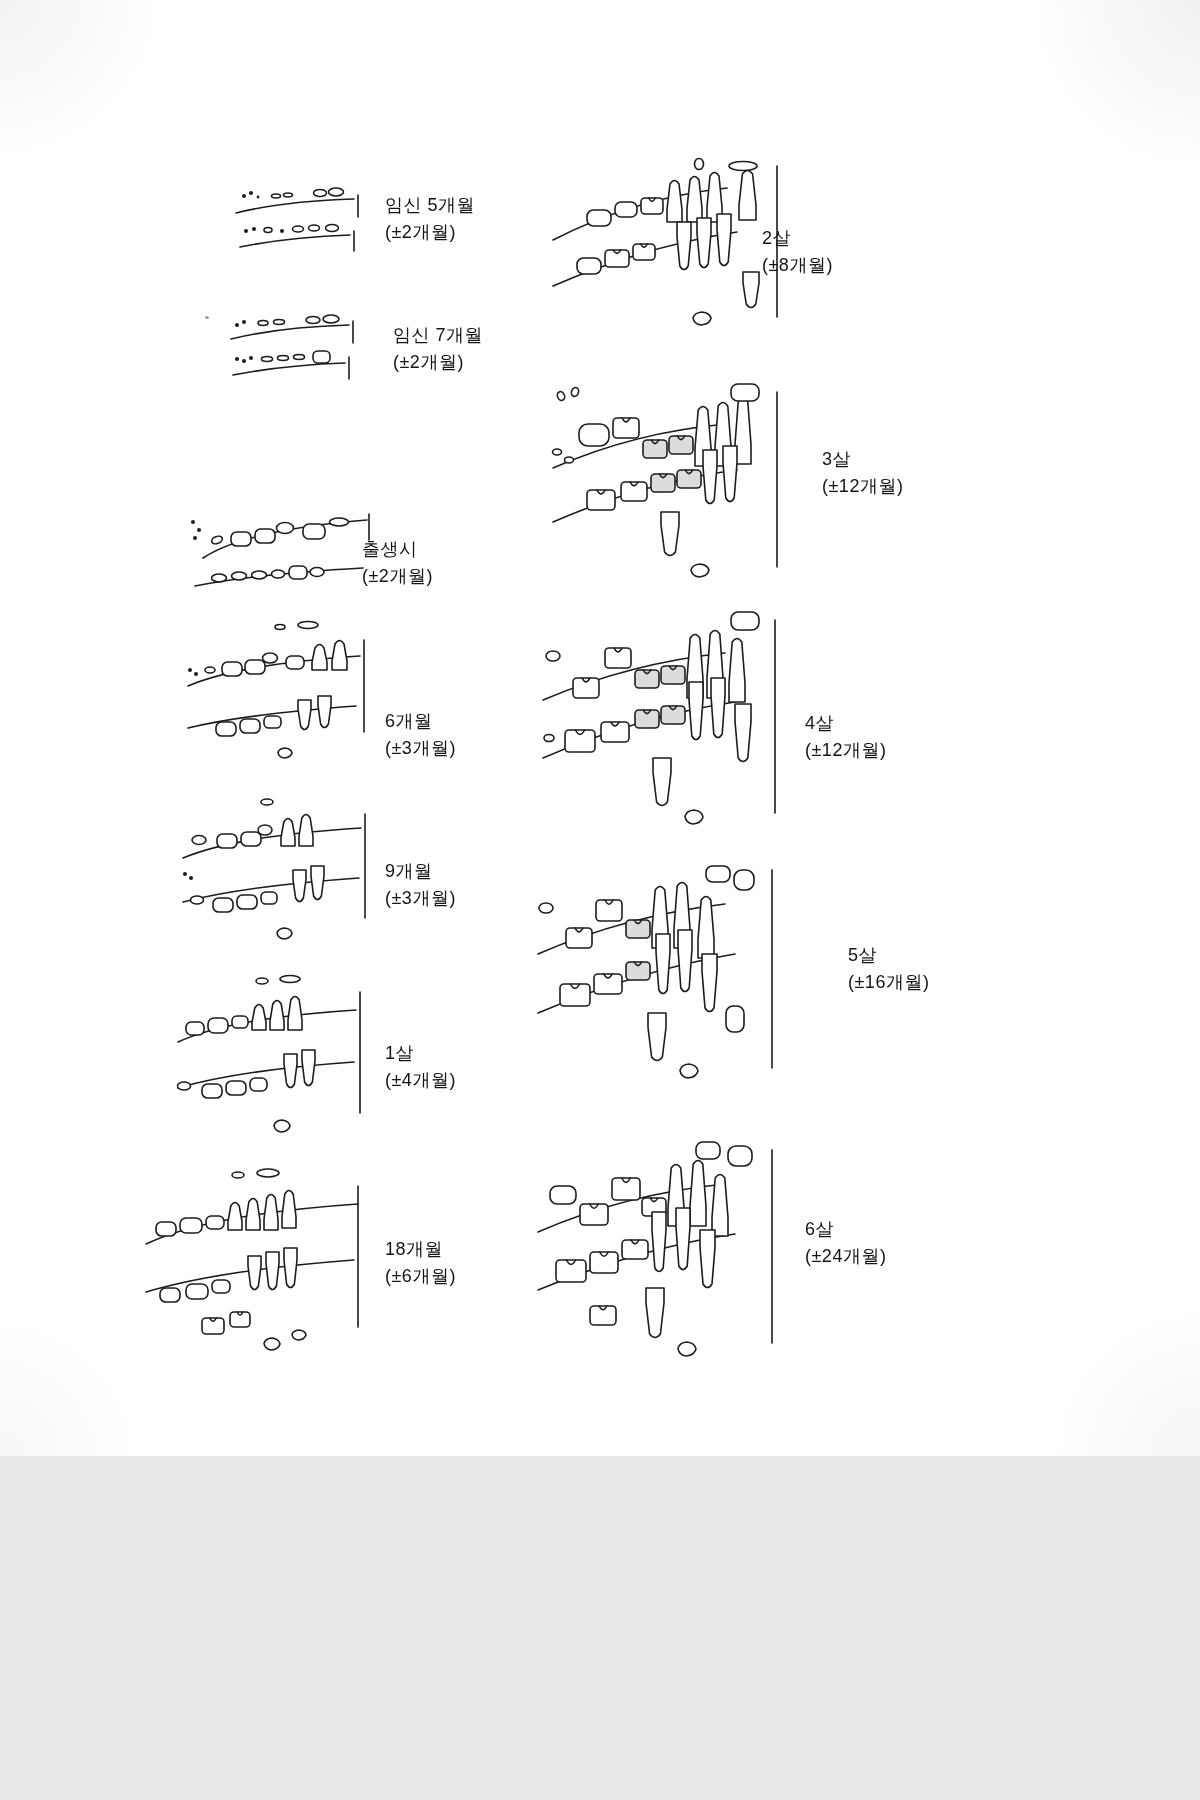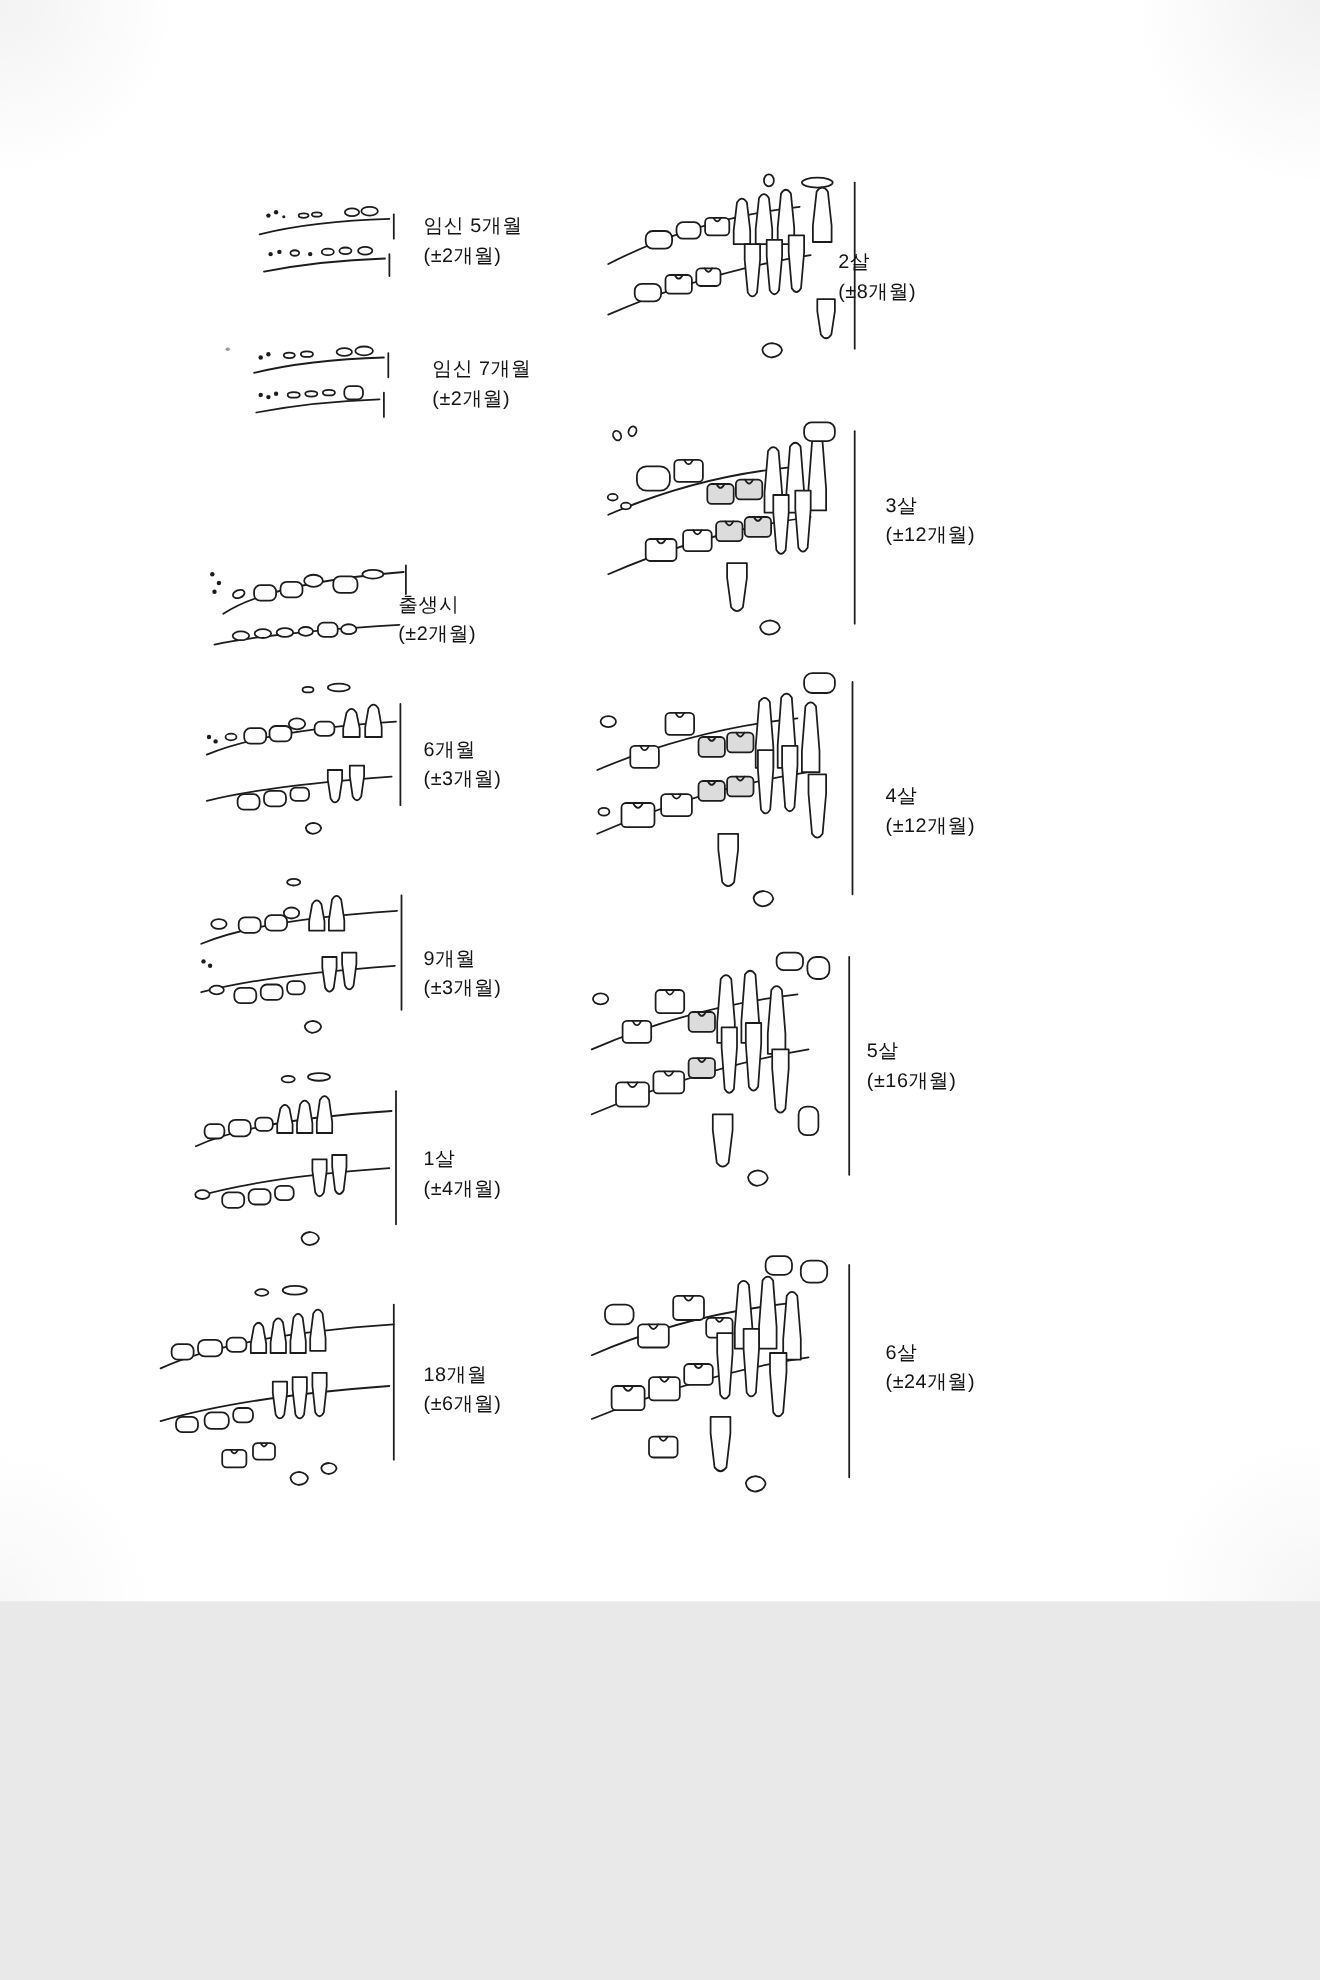--- a/index.html
+++ b/index.html
@@ -329,50 +329,50 @@
     <div>(±2개월)</div>
   </div>
   <div class="label" style="left:393px;top:322px">
     <div>임신 7개월</div>
     <div>(±2개월)</div>
   </div>
   <div class="label" style="left:362px;top:536px">
     <div>출생시</div>
     <div>(±2개월)</div>
   </div>
-  <div class="label" style="left:385px;top:668px">
+  <div class="label" style="left:385px;top:708px">
     <div>6개월</div>
     <div>(±3개월)</div>
   </div>
   <div class="label" style="left:385px;top:858px">
     <div>9개월</div>
     <div>(±3개월)</div>
   </div>
   <div class="label" style="left:385px;top:1040px">
     <div>1살</div>
     <div>(±4개월)</div>
   </div>
   <div class="label" style="left:385px;top:1236px">
     <div>18개월</div>
     <div>(±6개월)</div>
   </div>
 
   <div class="label" style="left:762px;top:225px">
     <div>2살</div>
     <div>(±8개월)</div>
   </div>
-  <div class="label" style="left:805px;top:446px">
+  <div class="label" style="left:822px;top:446px">
     <div>3살</div>
     <div>(±12개월)</div>
   </div>
   <div class="label" style="left:805px;top:710px">
     <div>4살</div>
     <div>(±12개월)</div>
   </div>
-  <div class="label" style="left:788px;top:942px">
+  <div class="label" style="left:848px;top:942px">
     <div>5살</div>
     <div>(±16개월)</div>
   </div>
   <div class="label" style="left:805px;top:1216px">
     <div>6살</div>
     <div>(±24개월)</div>
   </div>
 
   <div class="speck" style="left:205px;top:316px"></div>
 </div>

